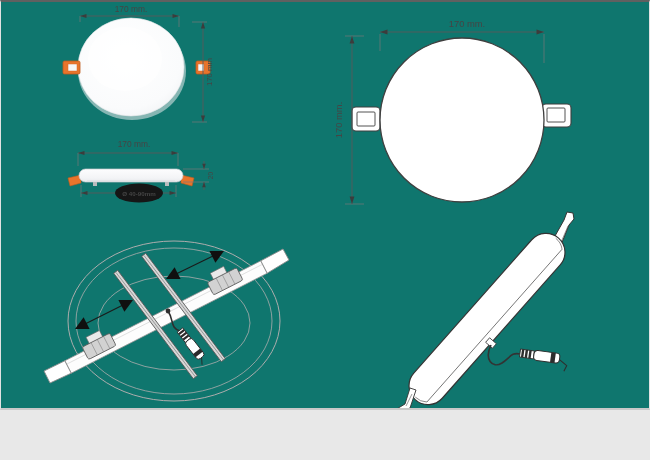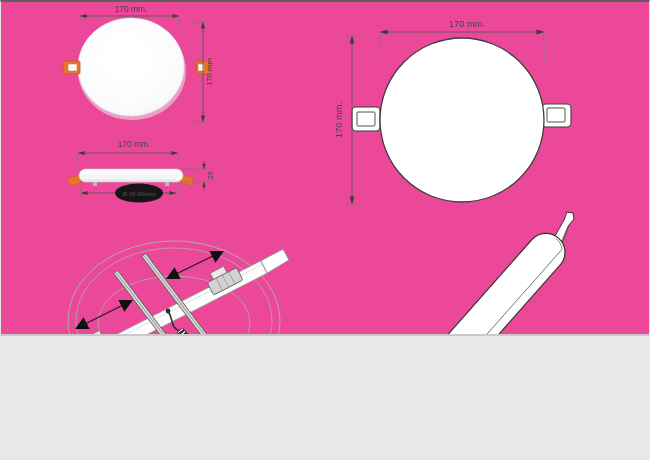--- a/index.html
+++ b/index.html
@@ -1,18 +1,18 @@
 <!DOCTYPE html>
 <html><head>
 <meta charset="utf-8">
 <style>
   html,body{margin:0;padding:0;background:#e8e8e8;}
   #stage{
-    position:relative;width:650px;height:336px;box-sizing:border-box;
-    background:#ec4899;overflow:hidden;
+    position:relative;width:650px;height:410px;box-sizing:border-box;
+    background:#0f766e;overflow:hidden;
     border-top:2px solid #606060;border-bottom:2px solid #c9c9c9;
     border-left:1px solid #e2e2e2;border-right:1px solid #e2e2e2;
     font-family:"Liberation Sans",sans-serif;
   }
   svg{position:absolute;overflow:visible;}
   text{font-family:"Liberation Sans",sans-serif;fill:#454545;}
   .dim-line{stroke:#5a5a5a;stroke-width:0.9;fill:none;}
   .ext-line{stroke:#7a7a7a;stroke-width:0.7;fill:none;}
   .arrow{fill:#3c3c3c;stroke:none;}
   .outline{stroke:#3f3f3f;fill:#ffffff;}

